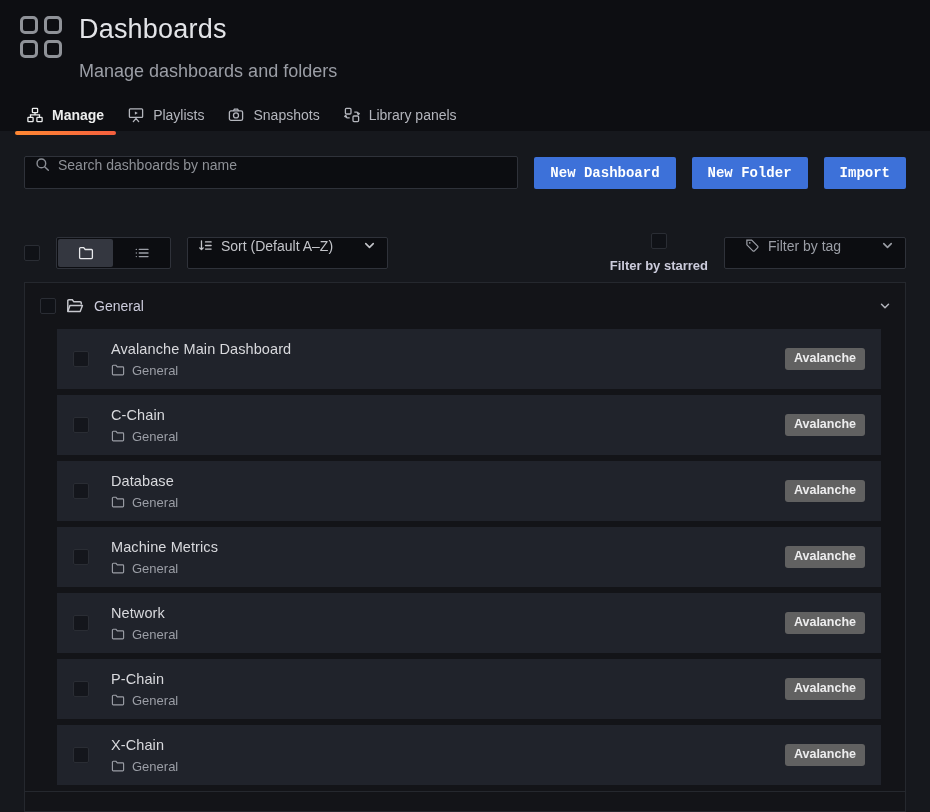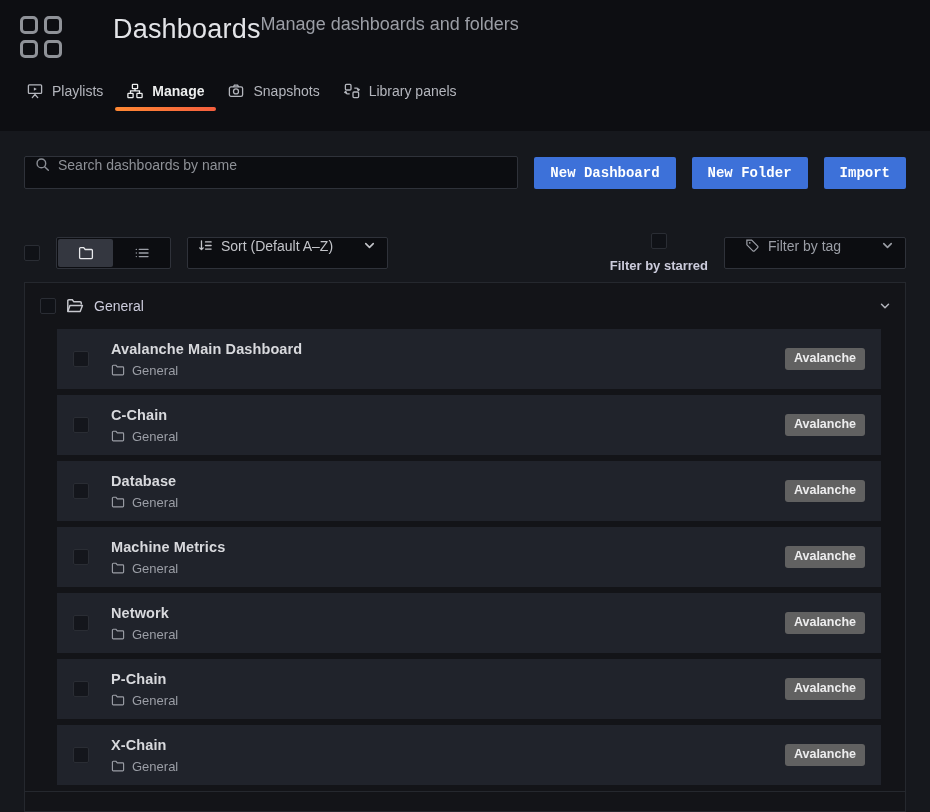--- a/index.html
+++ b/index.html
@@ -29,21 +29,21 @@
   }
   
   .page-header{
     background:var(--header-bg);
     padding:14px 20px 0 20px;
     height:131px;
   }
   .title-row{display:flex;align-items:flex-start;gap:17px;}
   .apps-icon{display:grid;grid-template-columns:18px 18px;grid-template-rows:18px 18px;gap:6px;margin-top:2px;}
   .apps-icon span{border:3.4px solid #8f9298;border-radius:5px;}
-  .title-block{display:flex;flex-direction:row;gap:0;margin-left:34px;}
+  .title-block{display:flex;flex-direction:column;gap:16px;}
   .page-title{font-size:27px;font-weight:500;color:#e3e4e8;letter-spacing:.2px;}
   .page-subtitle{font-size:18px;color:var(--text-secondary);}
   .tab-bar{display:flex;margin-left:-5px;margin-top:16px;}
   .tab{
     display:flex;align-items:center;gap:9px;
     padding:9px 12px 12px 12px;position:relative;
     font-size:14px;font-weight:500;color:#b4b6bd;cursor:pointer;
   }
   .tab svg{width:16px;height:16px;display:block;}
   .tab.active{color:#eceded;font-weight:600;}
@@ -119,21 +119,21 @@
   .folder-row svg{width:18px;height:18px;color:#c7c8ce;flex:none;}
   .folder-name{font-size:14px;color:#ccccdc;margin-left:0px;}
   .folder-row .chev{margin-left:auto;color:#b4b6bd;width:14px;height:14px;}
   .dash-row{
     display:flex;align-items:center;
     height:60px;margin:0 24px 6px 32px;
     background:var(--row-bg);padding:0 16px;cursor:pointer;
   }
   .dash-row .gf-checkbox{background:#14161c;border-color:#2a2d34;}
   .dash-info{display:flex;flex-direction:column;justify-content:center;gap:6px;margin-left:22px;}
-  .dash-title{font-size:14.5px;font-weight:700;color:#d8d9dd;letter-spacing:.1px;}
+  .dash-title{font-size:14.5px;font-weight:400;color:#d8d9dd;letter-spacing:.1px;}
   .dash-sub{display:flex;align-items:center;gap:7px;color:var(--text-secondary);}
   .dash-sub svg{width:14px;height:14px;}
   .dash-sub-label{font-size:13px;}
   .dash-tag{
     margin-left:auto;background:var(--tag-bg);color:#ededee;
     font-size:12.5px;font-weight:600;border-radius:3px;
     padding:4px 9px;line-height:1.1;white-space:nowrap;
   }
   .section-divider{border-top:1px solid var(--border);margin-top:5px;}
 </style>
@@ -148,37 +148,37 @@
         <span></span>
         <span></span>
     </div>
     <div class="title-block">
       <div class="page-title">Dashboards</div>
       <div class="page-subtitle">Manage dashboards and folders</div>
     </div>
   </div>
 
   <nav class="tab-bar">
-    <div class="tab">
-      <svg viewBox="0 0 16 16" fill="none" stroke="currentColor" stroke-width="1.3">
-        <rect x="1.4" y="1.8" width="13.2" height="8.6" rx="0.9"></rect>
-        <path d="M6.9 4.5l2.9 1.6-2.9 1.6z" fill="currentColor" stroke="none"></path>
-        <path d="M8 10.4v1.1M5.3 14.6L8 11.5l2.7 3.1" stroke-linecap="round"></path>
-      </svg>
-      <span>Playlists</span>
-    </div>
     <div class="tab active">
       <svg viewBox="0 0 16 16" fill="none" stroke="currentColor" stroke-width="1.3">
         <rect x="5.4" y="1.4" width="5.2" height="4.2" rx="0.6"></rect>
         <rect x="0.9" y="10.4" width="5.2" height="4.2" rx="0.6"></rect>
         <rect x="9.9" y="10.4" width="5.2" height="4.2" rx="0.6"></rect>
         <path d="M8 5.6v2.3M3.5 10.4V7.9h9v2.5"></path>
       </svg>
       <span>Manage</span>
       <span class="tab-underline"></span>
+    </div>
+    <div class="tab">
+      <svg viewBox="0 0 16 16" fill="none" stroke="currentColor" stroke-width="1.3">
+        <rect x="1.4" y="1.8" width="13.2" height="8.6" rx="0.9"></rect>
+        <path d="M6.9 4.5l2.9 1.6-2.9 1.6z" fill="currentColor" stroke="none"></path>
+        <path d="M8 10.4v1.1M5.3 14.6L8 11.5l2.7 3.1" stroke-linecap="round"></path>
+      </svg>
+      <span>Playlists</span>
     </div>
     <div class="tab">
       <svg viewBox="0 0 16 16" fill="none" stroke="currentColor" stroke-width="1.3">
         <rect x="1.4" y="3.9" width="13.2" height="9.4" rx="1.6"></rect>
         <path d="M5.4 3.9l1-1.7h3.2l1 1.7"></path>
         <circle cx="8" cy="8.4" r="2.5"></circle>
       </svg>
       <span>Snapshots</span>
     </div>
     <div class="tab">

